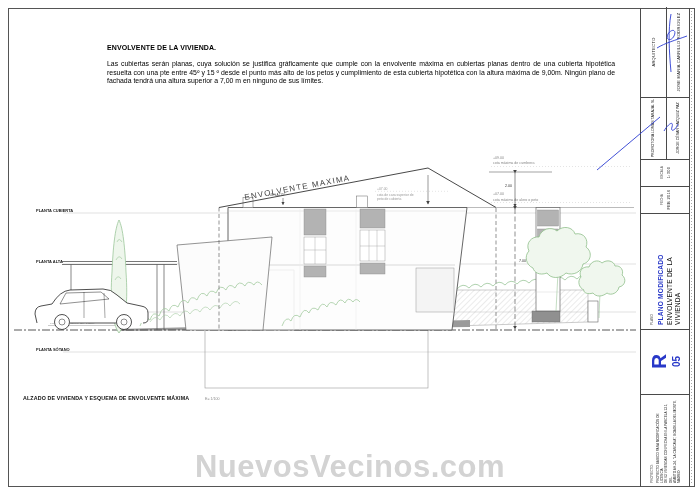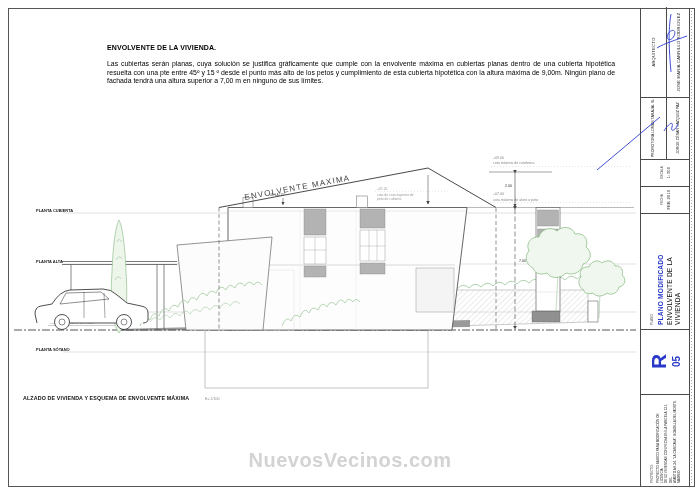--- a/index.html
+++ b/index.html
@@ -4,21 +4,21 @@
 <style>
   html,body{margin:0;padding:0;background:#fff;width:700px;height:494px;overflow:hidden;
     font-family:"Liberation Sans",sans-serif;}
   .sheet{position:absolute;left:8px;top:8px;width:687px;height:479px;border:1px solid #555;
     box-sizing:border-box;background:#fff;}
   .abs{position:absolute;}
   .heading{left:107px;top:44px;font-size:7px;font-weight:700;color:#000;letter-spacing:.1px;}
   .para{left:107px;top:60px;width:508px;font-size:6.9px;line-height:8.5px;color:#000;text-align:justify;}
   .caption{left:23px;top:395px;font-size:5.3px;font-weight:700;color:#111;letter-spacing:.15px;}
   .capscale{left:205px;top:397px;font-size:3.6px;color:#888;}
-  .watermark{left:0;top:449px;width:700px;text-align:center;font-size:20px;font-weight:700;
+  .watermark{left:0;top:449px;width:700px;text-align:center;font-size:31px;font-weight:700;
     color:#d3d3d3;letter-spacing:.5px;z-index:6;}
   svg.overlay{position:absolute;left:0;top:0;z-index:5;pointer-events:none;}
   svg text{font-family:"Liberation Sans",sans-serif;}
   
   .tb{position:absolute;left:640px;top:8px;width:55px;height:479px;border-left:1px solid #4a4a4a;
     box-sizing:border-box;z-index:2;}
   .tb-col{position:absolute;left:0;top:0;width:49px;height:100%;border-right:1px solid #4a4a4a;box-sizing:border-box;}
   .tb-strip{position:absolute;right:3px;top:3px;bottom:3px;width:1px;
     background:repeating-linear-gradient(180deg,#a8a8a8 0 1px,transparent 1px 3px);}
   .tb-box{position:relative;border-bottom:1px solid #4a4a4a;box-sizing:border-box;overflow:visible;}

